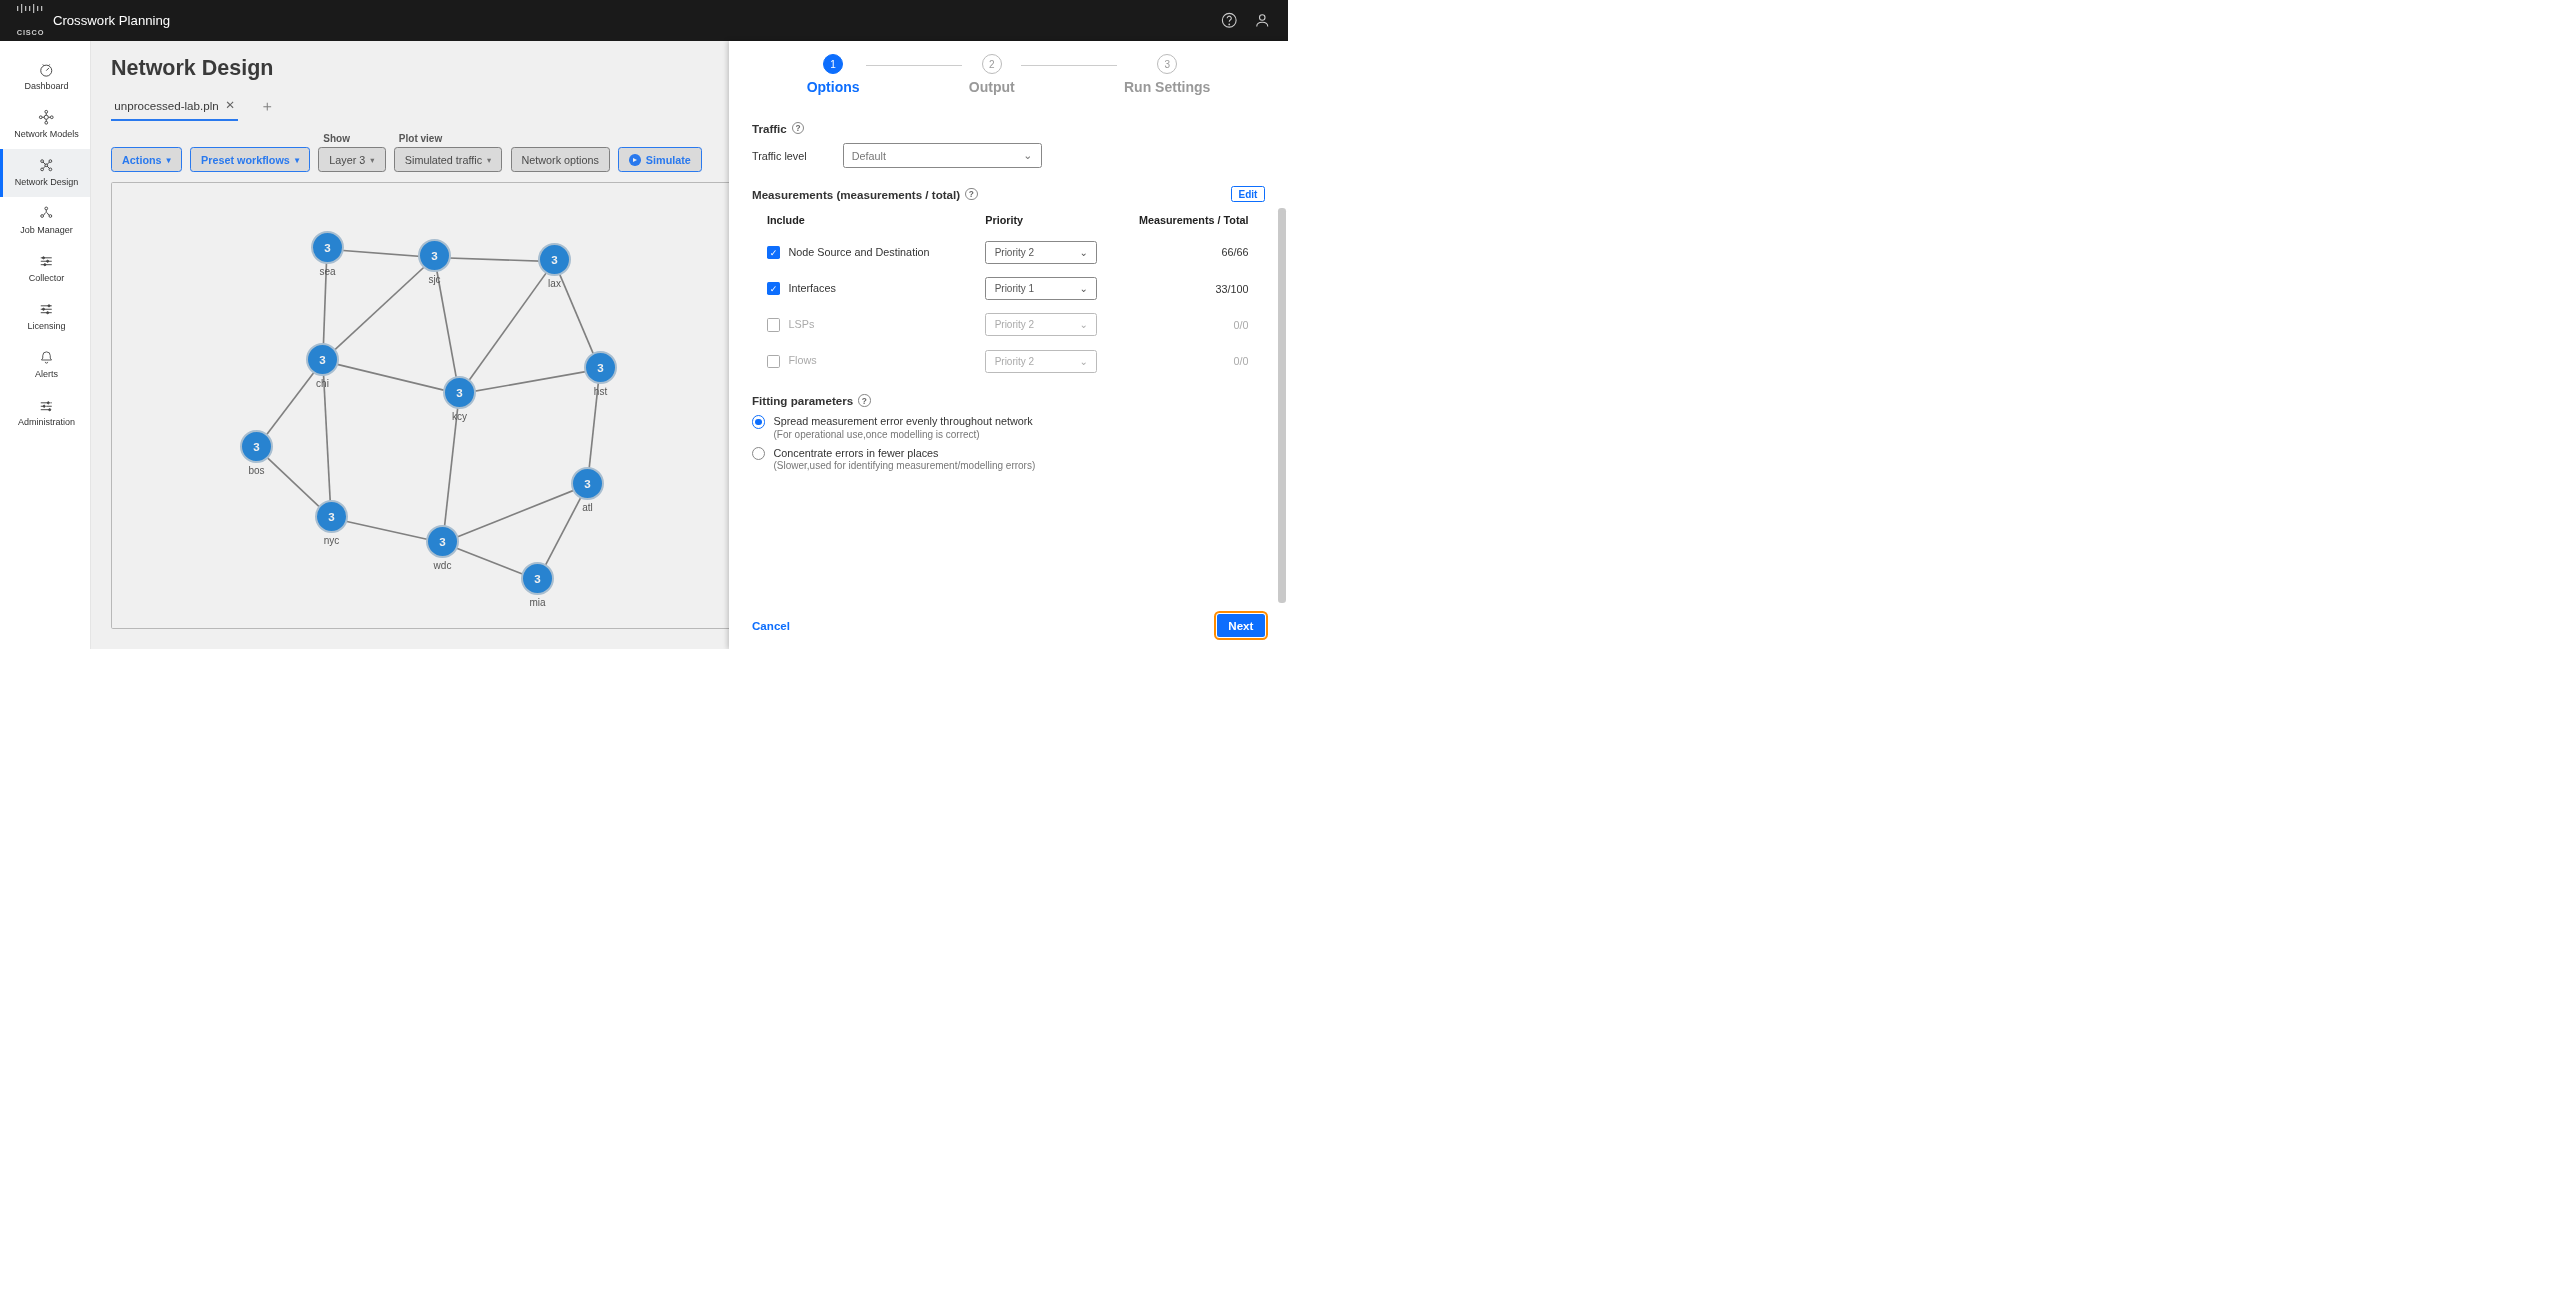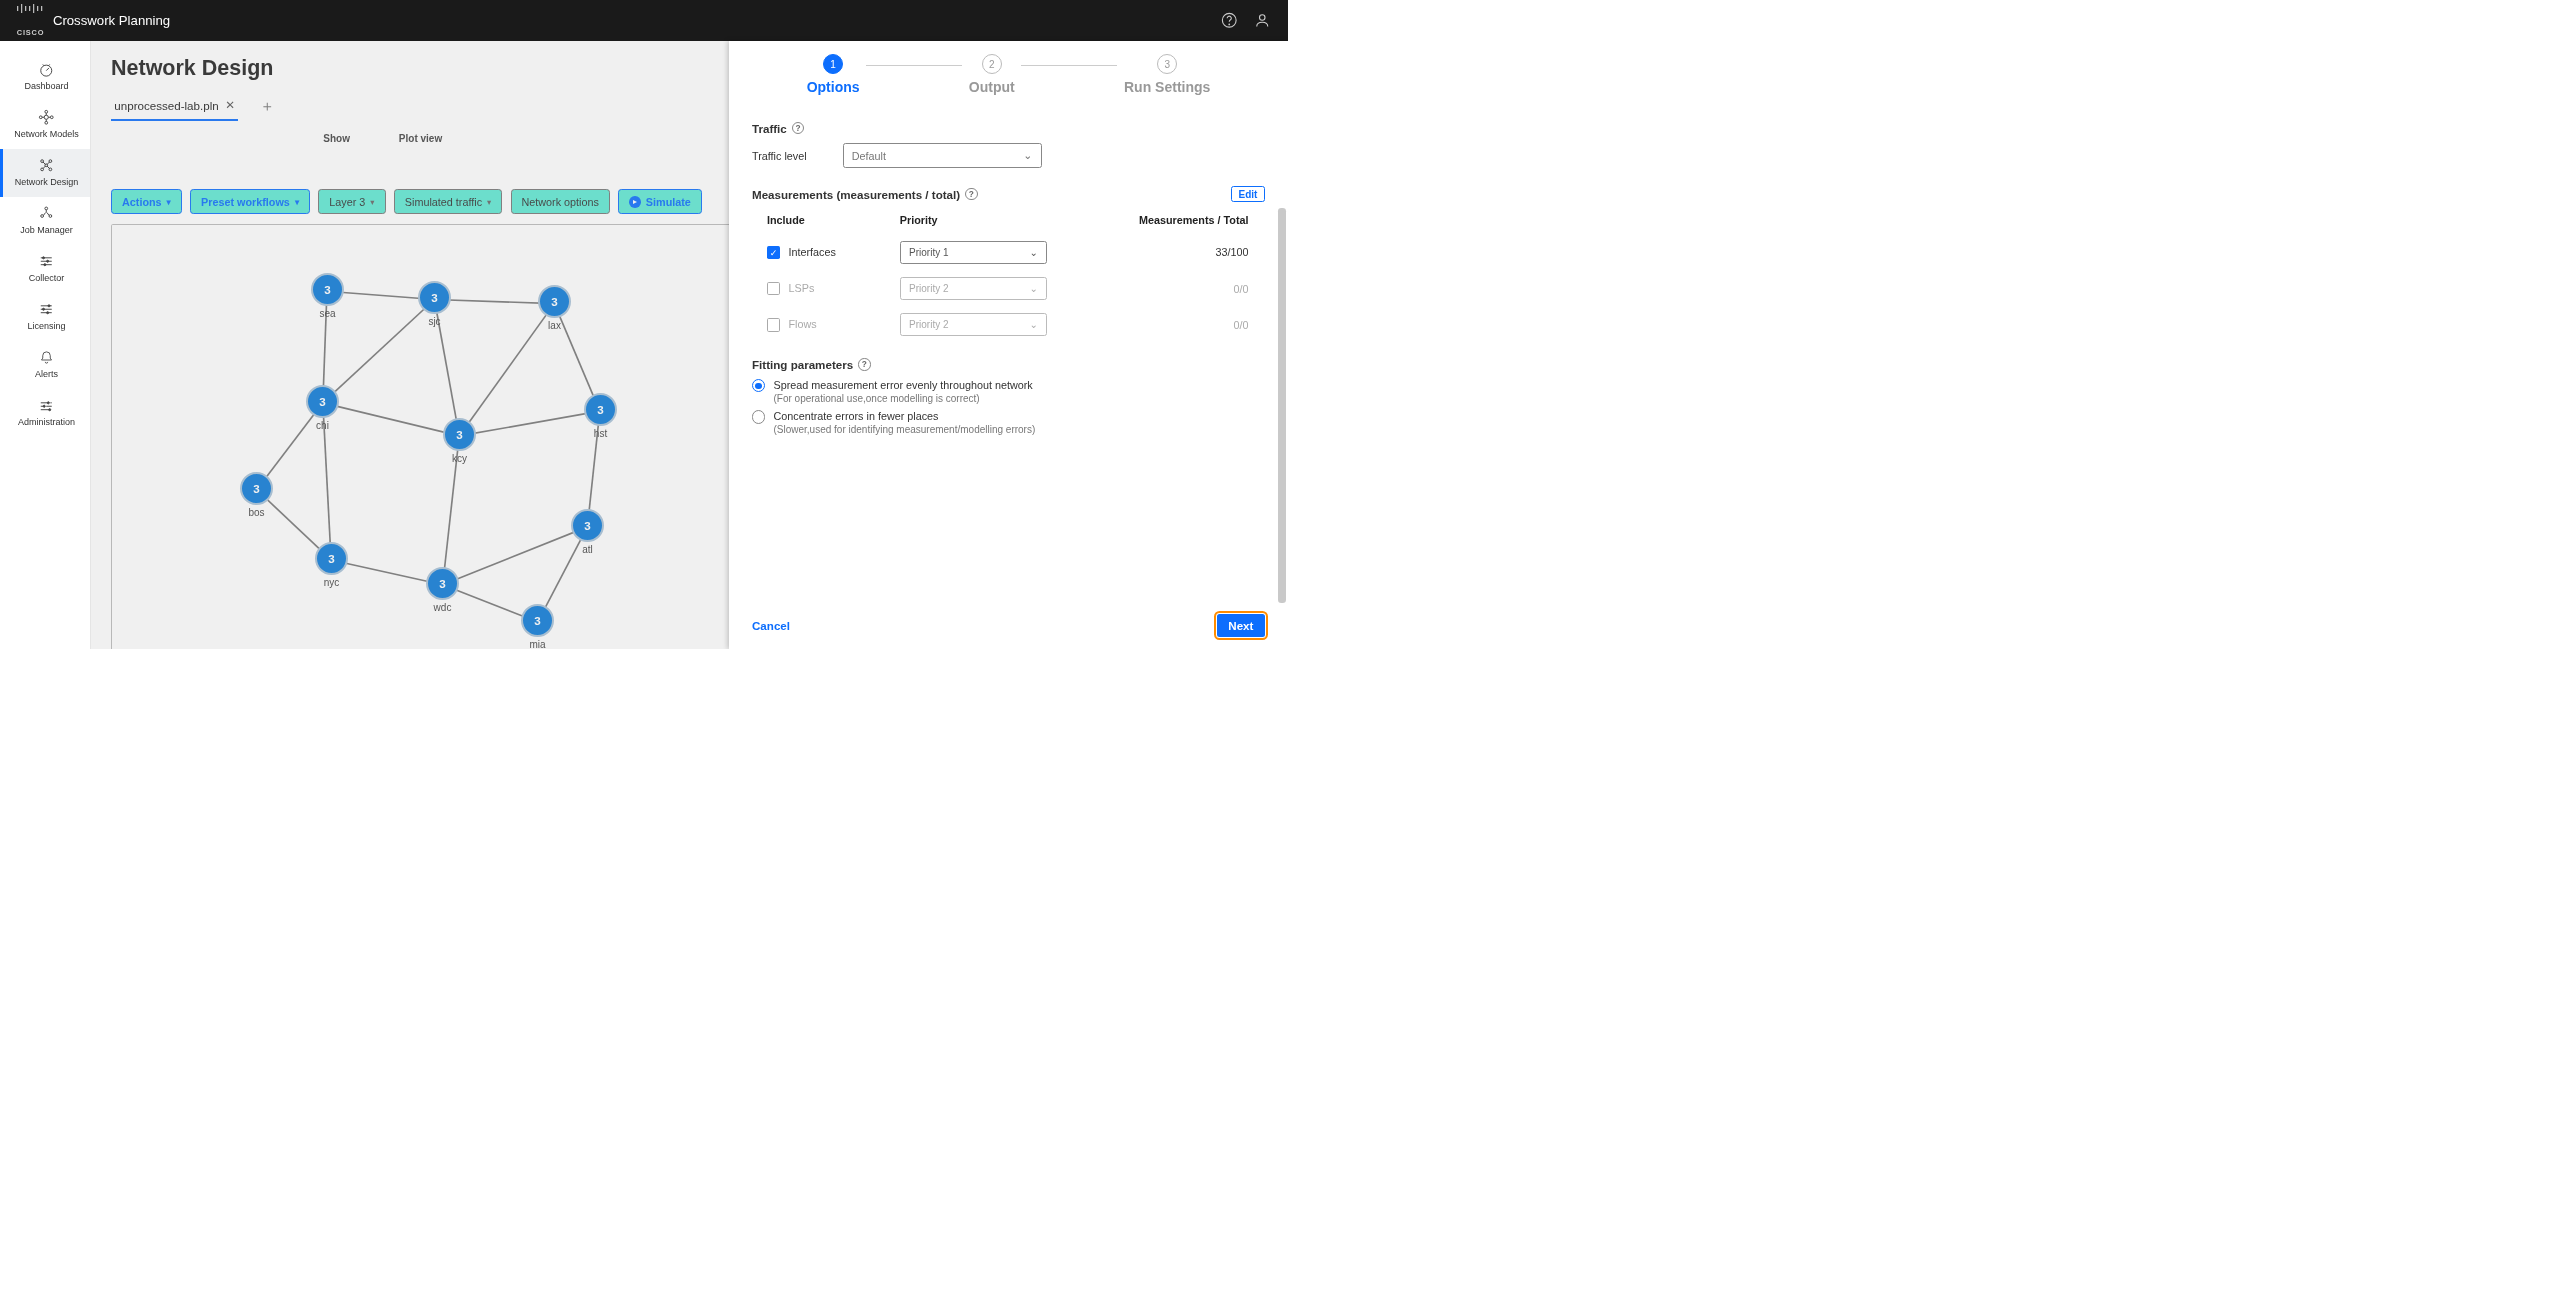--- a/index.html
+++ b/index.html
@@ -28,21 +28,21 @@
   .page-title { font-size:21.5px; font-weight:700; margin:1.7px 0 11.6px; color:#222; }
 
   .tabbar { display:flex; align-items:center; }
   .filetab { display:flex; align-items:center; gap:6.6px; padding:5px 3.3px; font-size:11.6px; color:#222; }
   .filetab.active { border-bottom:2.5px solid #0d6efd; padding-bottom:6.6px; }
   .filetab.add { margin-left:18px; color:#777; cursor:pointer; font-size:15px; }
 
   .toolbar-row { display:flex; align-items:flex-end; gap:8.3px; margin-top:11.6px; }
   .tb-group { display:flex; flex-direction:column; }
   .tb-label { font-size:10px;font-weight:600; color:#444; margin:0 0 3.3px 5px; }
-  .btn { height:25px; border:0.8px solid #0d6efd; color:#0d6efd; background:#5eead4; border-radius:3.3px; padding:0 10px; display:flex; align-items:center; gap:5px; cursor:pointer; font-size:10.8px; font-weight:600;margin-top:42px; }
+  .btn { height:25px; border:0.8px solid #0d6efd; color:#0d6efd; background:#e5e5e5; border-radius:3.3px; padding:0 10px; display:flex; align-items:center; gap:5px; cursor:pointer; font-size:10.8px; font-weight:600; }
   .btn.neutral { border-color:#777; color:#333; font-weight:400; }
   .iconcircle { width:11.6px;height:11.6px;border-radius:50%;background:#0d6efd;display:flex;align-items:center;justify-content:center; }
   .playtri { width:0;height:0;border-left:4.1px solid #fff;border-top:2.5px solid transparent;border-bottom:2.5px solid transparent; }
   .caret { font-size:8.3px; color:inherit; }
 
   .plot-wrap { margin-top:10px; border:0.8px solid #bbb; border-radius:1.7px; height:447px; position:relative; background:#fff; overflow:hidden; }
   .plot-topbar { position:absolute; top:5px; right:8.3px; display:flex; align-items:center; gap:8.3px; }
   .chk { width:11.6px;height:11.6px; background:#0d6efd; border-radius:1.7px; display:inline-flex;align-items:center;justify-content:center;color:#fff;font-size:8.3px; }
   .sqbtn { width:21.5px;height:21.5px;border:0.8px solid #bbb;border-radius:1.7px;display:flex;align-items:center;justify-content:center;cursor:pointer;font-size:10.8px;color:#555; }
   .sqbtn.active { background:#dbe4f3;border-color:#7a9fd9; }
@@ -430,20 +430,30 @@
 
     <table class="mtable">
       <thead>
           <tr>
         <th style="padding-left:15px;">Include</th>
         <th>Priority</th>
         <th>Measurements / Total</th>
       </tr>
         </thead>
       <tbody>
+        <tr>
+          <td style="padding-left:15px;"><span class="cb on">✓</span><span>Node Source and Destination</span></td>
+          <td>
+              <div class="select sm">
+                <span>Priority 2</span>
+                <span>⌄</span>
+              </div>
+            </td>
+          <td>66/66</td>
+        </tr>
         <tr>
           <td style="padding-left:15px;"><span class="cb on">✓</span><span>Interfaces</span></td>
           <td>
               <div class="select sm">
                 <span>Priority 1</span>
                 <span>⌄</span>
               </div>
             </td>
           <td>33/100</td>
         </tr>

